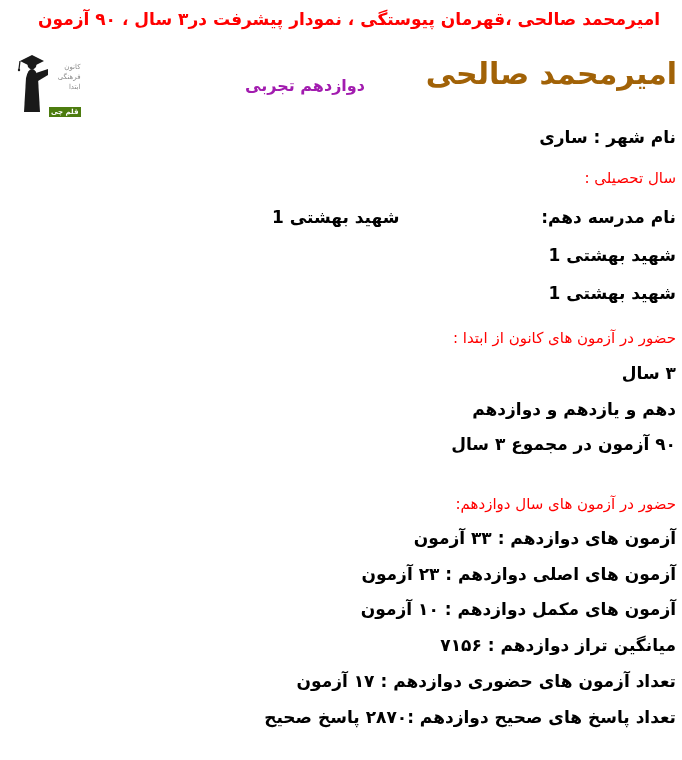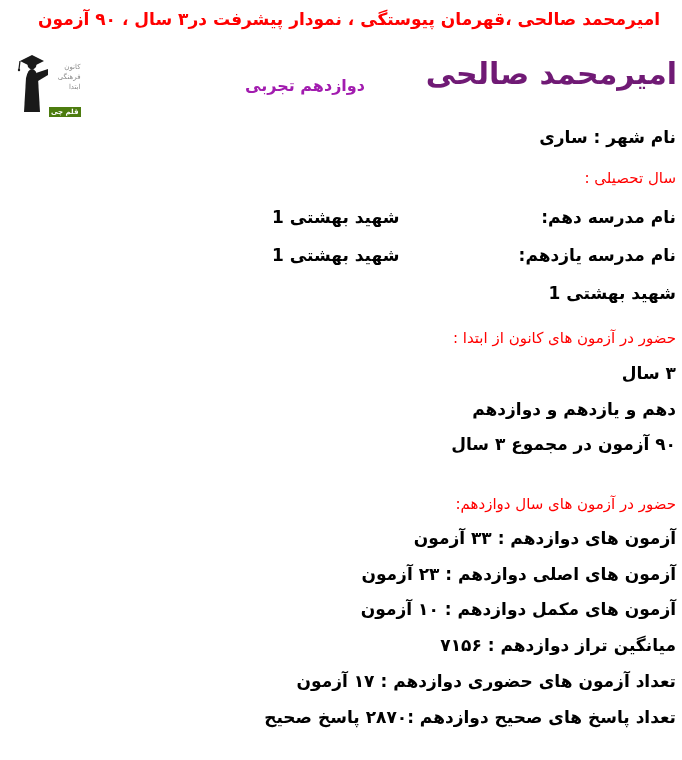--- a/index.html
+++ b/index.html
@@ -19,21 +19,21 @@
   .logo-col{ display:flex; flex-direction:column; margin-top:13px; margin-left:1px; }
   .logo-org{ font-size:7px; line-height:1.45; color:#8a8a8a; text-align:right;
              direction:rtl; white-space:nowrap; }
   .logo-badge{ margin-top:15px; background:#4d7c0f; color:#ffffff; font-size:7px;
                font-weight:bold; text-align:center; padding:1px 2px; direction:rtl;
                white-space:nowrap; }
 
   
   .student-name{
     position:absolute; top:56px; right:5px;
-    color:#701a75; font-weight:bold; font-size:30px; white-space:nowrap;
+    color:#a16207; font-weight:bold; font-size:30px; white-space:nowrap;
   }
   .student-major{
     position:absolute; top:76px; right:317px;
     color:#a21caf; font-weight:bold; font-size:16px; white-space:nowrap;
   }
 
   
   .row{
     position:absolute; right:6px; width:404px;
     text-align:right; direction:rtl;
@@ -76,21 +76,20 @@
 <div class="student-major">دوازدهم تجربی</div>
 
 <div class="row" style="top:127px">نام شهر : ساری</div>
 <div class="row red" style="top:169px">سال تحصیلی :</div>
 
 <div class="row pair" style="top:207px">
   <span>نام مدرسه دهم:</span>
   <span>شهید بهشتی 1</span>
 </div>
 <div class="row pair" style="top:245px">
-  <span>نام مدرسه یازدهم:</span>
   <span>شهید بهشتی 1</span>
 </div>
 <div class="row pair" style="top:283px">
   <span>شهید بهشتی 1</span>
 </div>
 
 <div class="row red" style="top:329px">حضور در آزمون های کانون از ابتدا :</div>
 <div class="row" style="top:363px">۳ سال</div>
 <div class="row" style="top:399px">دهم و یازدهم و دوازدهم</div>
 <div class="row" style="top:434px">۹۰ آزمون در مجموع ۳ سال</div>

